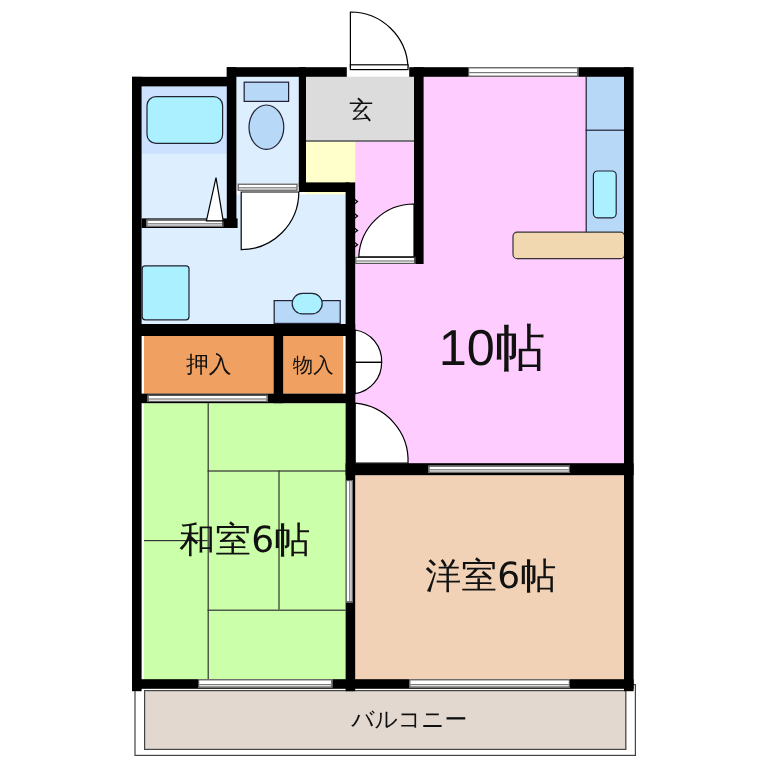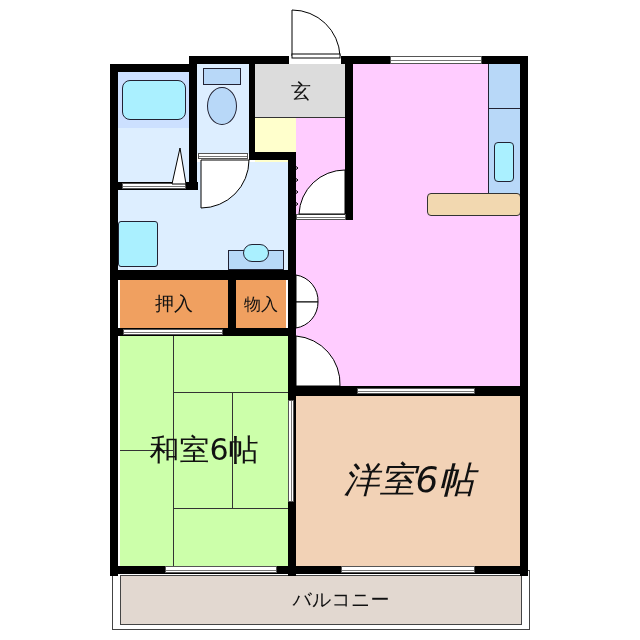--- a/index.html
+++ b/index.html
@@ -95,18 +95,19 @@
   <path d="M296 275 A26 26 0 0 1 296 302" fill="#fff" stroke="#000" stroke-width="1"></path>
   <path d="M296 302 A26 26 0 0 1 296 328" fill="#fff" stroke="#000" stroke-width="1"></path>
   <path d="M296 275 A26 26 0 0 1 318 302 L296 302 Z" fill="#fff" stroke="#000" stroke-width="1"></path>
   <path d="M296 302 L318 302 A26 26 0 0 1 296 328 Z" fill="#fff" stroke="#000" stroke-width="1"></path>
 
   <path d="M296 336 A48 48 0 0 1 340 386 L296 386 Z" fill="#fff" stroke="#000" stroke-width="1"></path>
 </svg>
 
 <div class="label" style="left:255px;top:64px;width:92px;height:54px;font-size:20px;">玄</div>
 <div class="label" style="left:320px;top:240px;width:180px;height:100px;flex-direction:column;font-family:'Liberation Sans',sans-serif;font-size:42px;line-height:46px;">
+  <span>10帖</span>
 </div>
 <div class="label" style="left:120px;top:280px;width:108px;height:48px;font-size:19px;">押入</div>
 <div class="label" style="left:236px;top:280px;width:50px;height:48px;font-size:17px;">物入</div>
 <div class="label" style="left:120px;top:425px;width:168px;height:50px;font-size:30px;">和室6帖</div>
-<div class="label" style="left:296px;top:455px;width:226px;height:50px;font-size:36px;font-style:italic;">洋室6帖</div>
+<div class="label" style="left:296px;top:455px;width:226px;height:50px;font-size:30px;">洋室6帖</div>
 <div class="label" style="left:120px;top:575px;width:442px;height:50px;font-size:19px;">バルコニー</div>
 
 </body></html>

